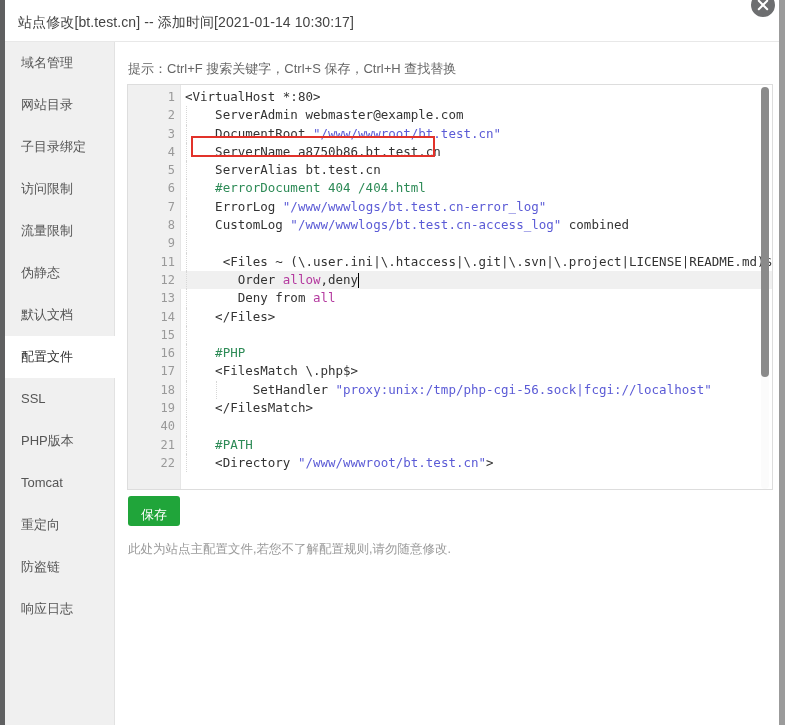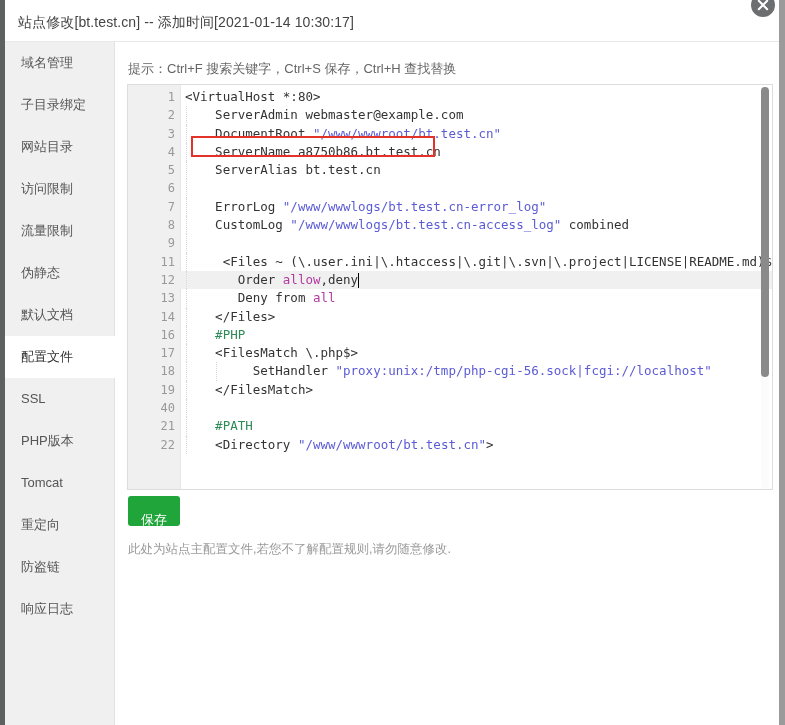--- a/index.html
+++ b/index.html
@@ -260,21 +260,21 @@
     width: 52px;
     height: 30px;
     background: #20a53a;
     color: #fff;
     font-size: 13px;
     line-height: 30px;
     text-align: center;
     border-radius: 3px;
     cursor: pointer;
     border: none;
-    padding: 9px;
+    padding: 4px;
     font-family: "Liberation Sans", "DejaVu Sans", sans-serif;
   }
 
   #foot-note {
     position: absolute;
     left: 12px;
     top: 499px;
     font-size: 12.5px;
     color: #9a9a9a;
     white-space: nowrap;
@@ -297,22 +297,22 @@
       <div class="title">站点修改[bt.test.cn] -- 添加时间[2021-01-14 10:30:17]</div>
     </div>
 
     <div id="close-btn">
       <div class="x1"></div>
       <div class="x2"></div>
     </div>
 
     <div id="sidebar">
         <div class="side-item"><span>域名管理</span></div>
+        <div class="side-item"><span>网站目录</span></div>
         <div class="side-item"><span>子目录绑定</span></div>
-        <div class="side-item"><span>网站目录</span></div>
         <div class="side-item"><span>访问限制</span></div>
         <div class="side-item"><span>流量限制</span></div>
         <div class="side-item"><span>伪静态</span></div>
         <div class="side-item"><span>默认文档</span></div>
         <div class="side-item active"><span>配置文件</span></div>
         <div class="side-item"><span>SSL</span></div>
         <div class="side-item"><span>PHP版本</span></div>
         <div class="side-item"><span>Tomcat</span></div>
         <div class="side-item"><span>重定向</span></div>
         <div class="side-item"><span>防盗链</span></div>
@@ -323,28 +323,29 @@
       <div id="tip">提示：Ctrl+F 搜索关键字，Ctrl+S 保存，Ctrl+H 查找替换</div>
 
       <div id="editor">
         <div id="gutter-bg"></div>
         <div id="code-rows">
             <div class="crow"><span class="ln">1</span><span class="code"><span class="tk-plain">&lt;VirtualHost *:80&gt;</span></span></div>
             <div class="crow"><span class="ln">2</span><span class="guide" style="left: 58px;"></span><span class="code"><span class="tk-plain">    ServerAdmin webmaster@example.com</span></span></div>
             <div class="crow"><span class="ln">3</span><span class="guide" style="left: 58px;"></span><span class="code"><span class="tk-plain">    DocumentRoot </span><span class="tk-str">"/www/wwwroot/bt.test.cn"</span></span></div>
             <div class="crow"><span class="ln">4</span><span class="guide" style="left: 58px;"></span><span class="code"><span class="tk-plain">    ServerName a8750b86.bt.test.cn</span></span></div>
             <div class="crow"><span class="ln">5</span><span class="guide" style="left: 58px;"></span><span class="code"><span class="tk-plain">    ServerAlias bt.test.cn</span></span></div>
-            <div class="crow"><span class="ln">6</span><span class="guide" style="left: 58px;"></span></div>
+            <div class="crow"><span class="ln">6</span><span class="guide" style="left: 58px;"></span><span class="code"><span class="tk-com">    #errorDocument 404 /404.html</span></span></div>
             <div class="crow"><span class="ln">7</span><span class="guide" style="left: 58px;"></span><span class="code"><span class="tk-plain">    ErrorLog </span><span class="tk-str">"/www/wwwlogs/bt.test.cn-error_log"</span></span></div>
             <div class="crow"><span class="ln">8</span><span class="guide" style="left: 58px;"></span><span class="code"><span class="tk-plain">    CustomLog </span><span class="tk-str">"/www/wwwlogs/bt.test.cn-access_log"</span><span class="tk-plain"> combined</span></span></div>
             <div class="crow"><span class="ln">9</span><span class="guide" style="left: 58px;"></span><span class="code"><span class="tk-plain"></span></span></div>
             <div class="crow"><span class="ln">11</span><span class="guide" style="left: 58px;"></span><span class="code"><span class="tk-plain">     &lt;Files ~ (\.user.ini|\.htaccess|\.git|\.svn|\.project|LICENSE|README.md)$&gt;</span></span></div>
             <div class="crow active"><span class="ln">12</span><span class="guide" style="left: 58px;"></span><span class="code"><span class="tk-plain">       Order </span><span class="tk-val">allow</span><span class="tk-plain">,deny</span></span><span id="caret" style="left: 229.96px; top: 2px;"></span></div>
             <div class="crow"><span class="ln">13</span><span class="guide" style="left: 58px;"></span><span class="code"><span class="tk-plain">       Deny from </span><span class="tk-val">all</span></span></div>
             <div class="crow"><span class="ln">14</span><span class="guide" style="left: 58px;"></span><span class="code"><span class="tk-plain">    &lt;/Files&gt;</span></span></div>
+            <div class="crow"><span class="ln">15</span><span class="guide" style="left: 58px;"></span><span class="code"><span class="tk-plain"></span></span></div>
             <div class="crow"><span class="ln">16</span><span class="guide" style="left: 58px;"></span><span class="code"><span class="tk-com">    #PHP</span></span></div>
             <div class="crow"><span class="ln">17</span><span class="guide" style="left: 58px;"></span><span class="code"><span class="tk-plain">    &lt;FilesMatch \.php$&gt;</span></span></div>
             <div class="crow"><span class="ln">18</span><span class="guide" style="left: 58px;"></span><span class="guide" style="left: 88.08px;"></span><span class="code"><span class="tk-plain">         SetHandler </span><span class="tk-str">"proxy:unix:/tmp/php-cgi-56.sock|fcgi://localhost"</span></span></div>
             <div class="crow"><span class="ln">19</span><span class="guide" style="left: 58px;"></span><span class="code"><span class="tk-plain">    &lt;/FilesMatch&gt;</span></span></div>
             <div class="crow"><span class="ln">40</span><span class="guide" style="left: 58px;"></span><span class="code"><span class="tk-plain"></span></span></div>
             <div class="crow"><span class="ln">21</span><span class="guide" style="left: 58px;"></span><span class="code"><span class="tk-com">    #PATH</span></span></div>
             <div class="crow"><span class="ln">22</span><span class="guide" style="left: 58px;"></span><span class="code"><span class="tk-plain">    &lt;Directory </span><span class="tk-str">"/www/wwwroot/bt.test.cn"</span><span class="tk-plain">&gt;</span></span></div>
           </div>
         <div id="red-box"></div>
         <div id="ed-scroll">

